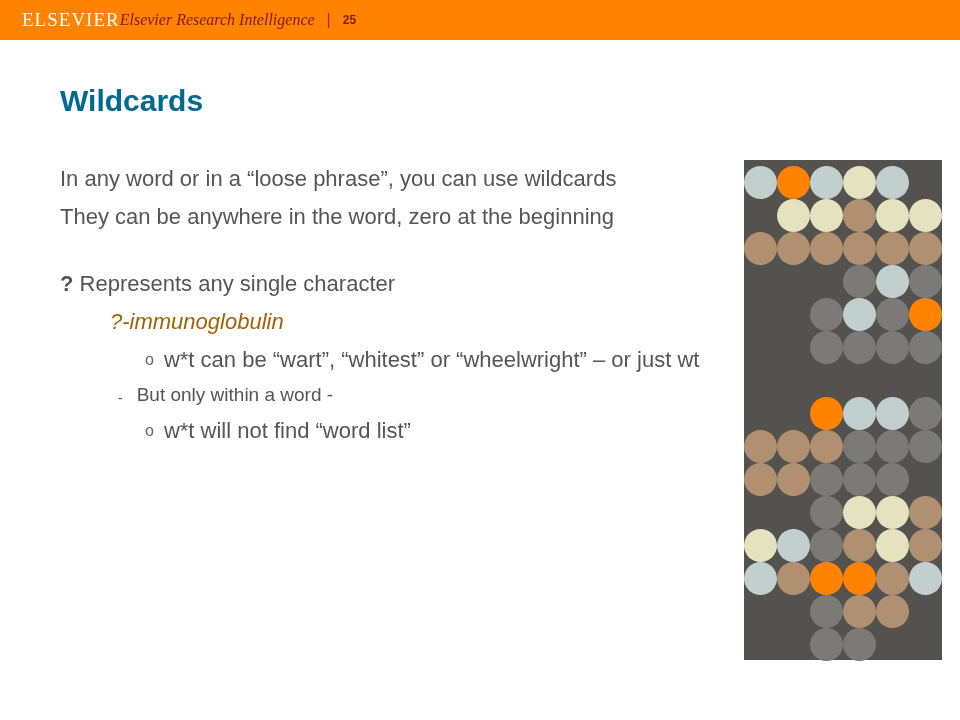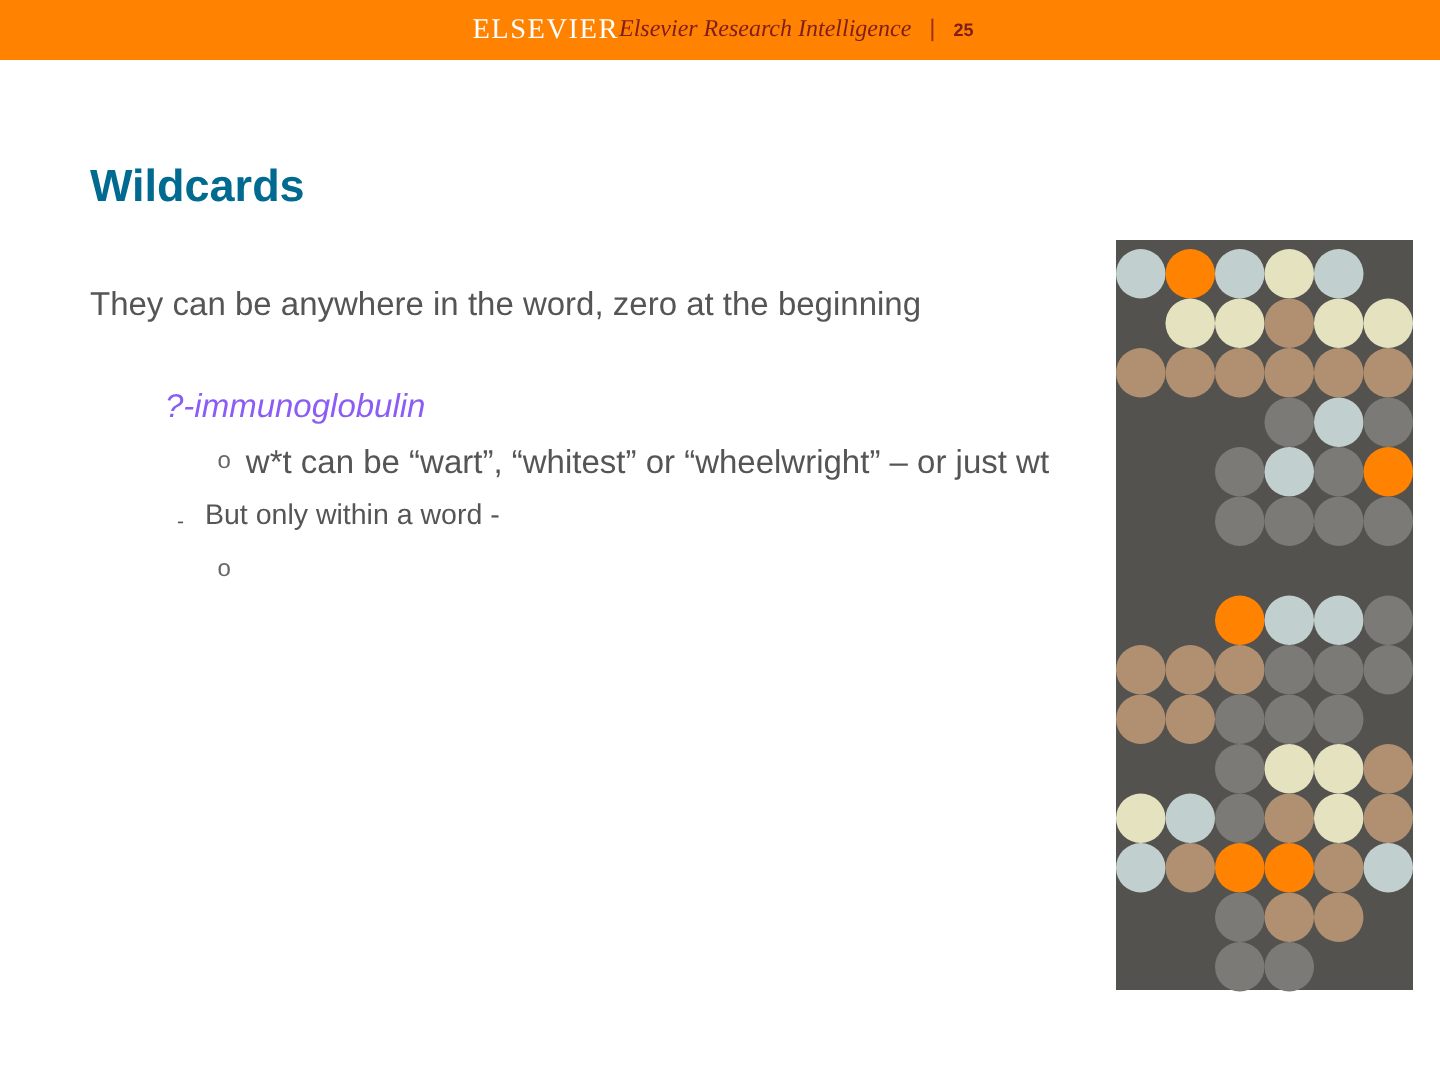--- a/index.html
+++ b/index.html
@@ -1,28 +1,28 @@
 <!DOCTYPE html>
 <html><head>
   <meta charset="utf-8">
   <style>
     * { margin: 0; padding: 0; box-sizing: border-box; }
     body { width: 960px; height: 720px; font-family: Arial, Helvetica, sans-serif; background: #fff; position: relative; overflow: hidden; }
-    .header { width: 100%; height: 40px; background: #ff8200; display: flex; align-items: center; justify-content: center; padding: 0 18px 0 22px; }
+    .header { width: 100%; height: 40px; background: #ff8200; display: flex; align-items: center; justify-content: flex-start; padding: 0 18px 0 22px; }
     .logo { color: #fff; font-size: 19px; letter-spacing: 1px; font-weight: 400; font-family: Georgia, 'Times New Roman', serif; }
     .header-right { display: flex; align-items: center; color: #7f1d1d; font-size: 16px; gap: 12px; }
     .header-sub { font-family: Georgia, 'Times New Roman', serif; font-style: italic; font-weight: 300; }
     .divider { opacity: 0.8; font-weight: 300; }
     .page-num { font-size: 12px; font-weight: 600; }
-    .content { padding: 68px 60px 0 60px; display: flex; gap: 40px; align-items: flex-end; }
+    .content { padding: 44px 60px 0 60px; display: flex; gap: 40px; align-items: flex-end; }
     .main { flex: 1; max-width: 640px; }
     .title { color: #006a91; font-size: 30px; font-weight: 700; margin-bottom: 46px; }
     .para { color: #555; font-size: 22px; line-height: 1.35; margin-bottom: 8px; }
     .gap { height: 30px; }
-    .italic { font-style: italic; color: #8b5cf6; padding-left: 50px; }
+    .italic { font-style: italic; color: #a16207; padding-left: 50px; }
     .sub1 { padding-left: 85px; display: flex; gap: 10px; margin-bottom: 8px; }
     .sub1 .bullet { color: #666; font-size: 16px; padding-top: 6px; }
     .sub2 { padding-left: 58px; display: flex; gap: 14px; margin-bottom: 8px; }
     .sub2 .bullet { color: #555; font-size: 14px; padding-top: 8px; }
     .dots-container { width: 198px; height: 500px; background: #53524f; position: absolute; right: 18px; top: 160px; padding: 6px 0 0 0; }
     .dot-row { display: flex; }
     .dot { width: 33px; height: 33px; border-radius: 50%; margin: 0; }
     .c-lightblue { background: #c1d0ce; }
     .c-orange { background: #ff8200; }
     .c-cream { background: #e4e2bf; }
@@ -38,33 +38,36 @@
   <div class="header-right">
     <span class="header-sub">Elsevier Research Intelligence</span>
     <span class="divider">|</span>
     <span class="page-num">25</span>
   </div>
 </div>
 
 <div class="content">
   <div class="main">
     <h1 class="title">Wildcards</h1>
+    <p class="para">In any word or in a “loose phrase”, you can use wildcards</p>
     <p class="para">They can be anywhere in the word, zero at the beginning</p>
     <div class="gap"></div>
+    <p class="para"><b>?</b><span> Represents any single character</span></p>
     <p class="para italic">?-immunoglobulin</p>
     <div class="sub1">
       <span class="bullet">o</span>
       <span class="para" style="margin:0;">w*t can be “wart”, “whitest” or “wheelwright” – or just wt</span>
     </div>
     <div class="sub2">
       <span class="bullet">-</span>
       <span class="para" style="margin:0;font-size:19px;">But only within a word -</span>
     </div>
     <div class="sub1">
       <span class="bullet">o</span>
+      <span class="para" style="margin:0;">w*t will not find “word list”</span>
     </div>
   </div>
 </div>
 
 <div class="dots-container" id="dots">
     <div class="dot-row">
       <div class="dot c-lightblue"></div>
       <div class="dot c-orange"></div>
       <div class="dot c-lightblue"></div>
       <div class="dot c-cream"></div>

